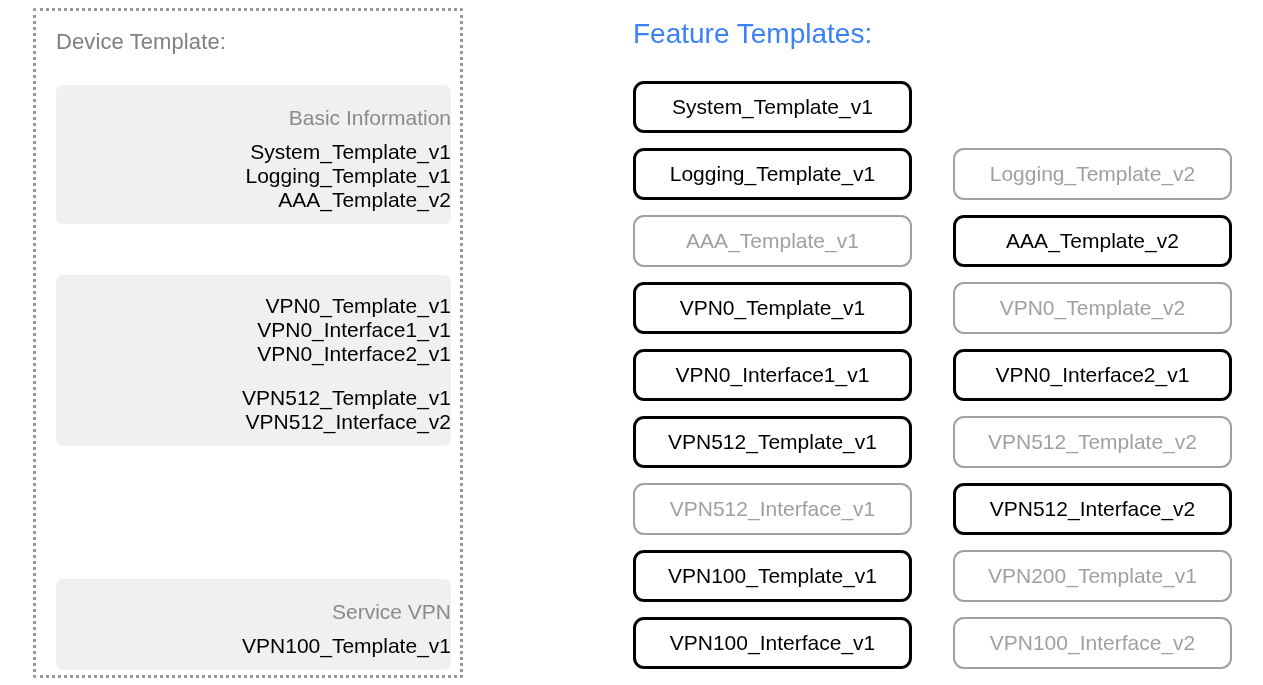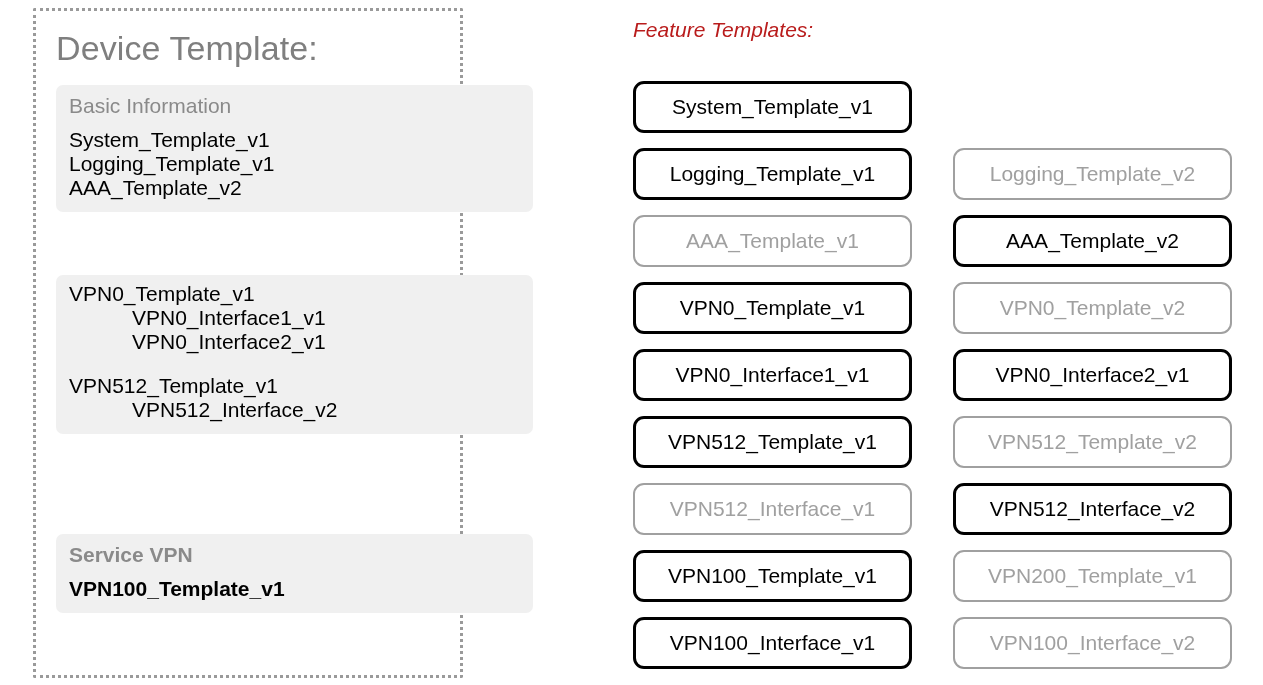--- a/index.html
+++ b/index.html
@@ -23,65 +23,65 @@
     width: 430px;
     height: 670px;
     box-sizing: border-box;
     border: 3px dotted #9a9a9a;
     border-radius: 2px;
   }
   #device-title {
     position: absolute;
     left: 20px;
     top: 18px;
-    font-size: 34px;
+    font-size: 22px;
     color: #7f7f7f;
     white-space: nowrap;
     letter-spacing: 0.1px;
   }
 
   .section {
     position: absolute;
     left: 20px;
-    width: 477px;
+    width: 395px;
     box-sizing: border-box;
     background: #f0f0f0;
     border-radius: 7px;
-    padding: 7px 0 12px 0;
+    padding: 19px 0 12px 0;
+    text-align: right;
   }
   .section-title {
     font-size: 21px;
     color: #8a8a8a;
     margin: 2px 0 10px 13px;
     white-space: nowrap;
   }
   .tpl-line {
     font-size: 21px;
     color: #000000;
     line-height: 24px;
     margin-left: 13px;
     white-space: nowrap;
   }
   .tpl-line.indent-1 { margin-left: 76px; }
   .tpl-line.indent-sm { margin-left: 37px; }
   .tpl-spacer { height: 20px; }
 
   #section-basic     { top: 74px; }
   #section-transport { top: 264px; }
-  #section-service   { top: 523px; font-weight: bold; }
+  #section-service   { top: 568px; }
 
   
   #feature-title {
     position: absolute;
     left: 633px;
     top: 18px;
-    font-size: 21px;
-    color: #b91c1c;
+    font-size: 28px;
+    color: #3b82f6;
     white-space: nowrap;
-    font-style: italic;
   }
   #feature-grid {
     position: absolute;
     left: 633px;
     top: 81px;
     width: 600px;
   }
   .feat-row {
     display: flex;
     gap: 41px;

